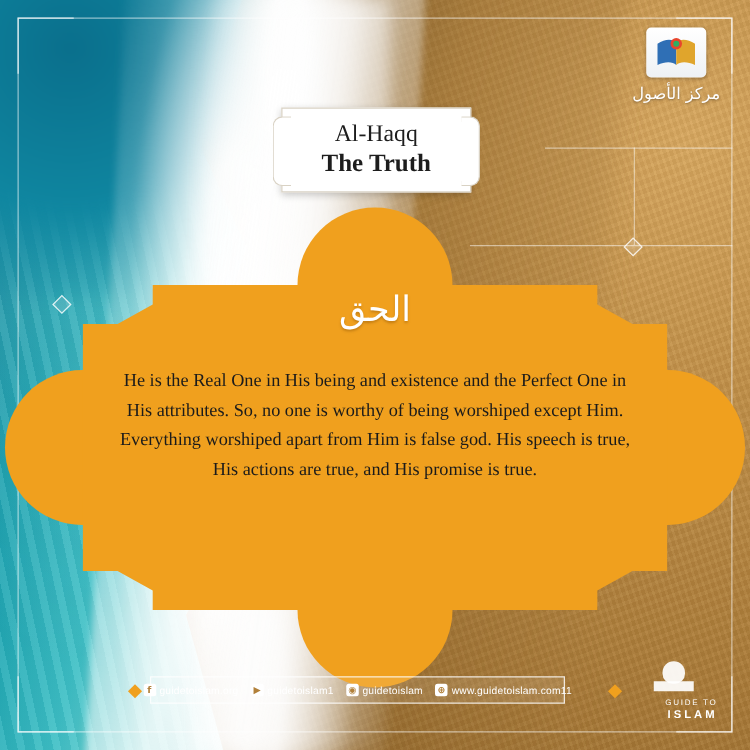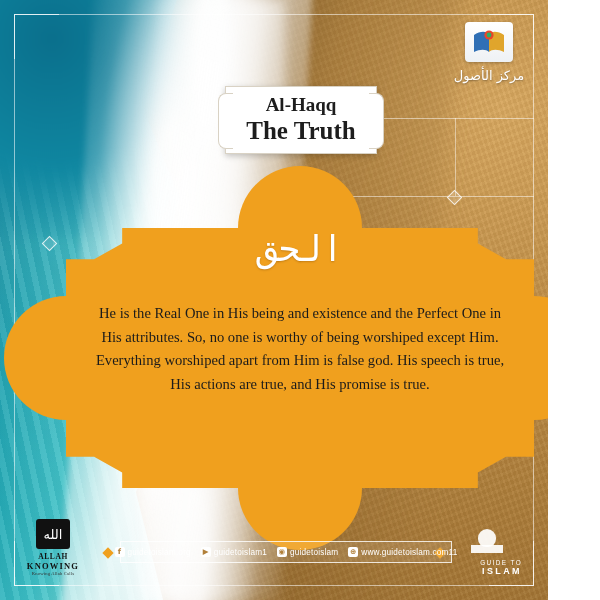--- a/index.html
+++ b/index.html
@@ -8,21 +8,21 @@
     background: #ffffff;
   }
   body {
     width: 600px;
     height: 600px;
     font-family: "Liberation Serif", serif;
     overflow: hidden;
   }
   #card {
     position: relative;
-    width: 548px;
+    width: 600px;
     height: 600px;
     overflow: hidden;
     background: #0f7f96;
   }
 
   
   .bg-sand {
     position: absolute;
     inset: 0;
     background:
@@ -193,22 +193,22 @@
     content: "";
     position: absolute;
     top: 6px;
     width: 14px;
     height: 54px;
     background: #ffffff;
     border: 1px solid #d9d2c4;
   }
   .plaque::before { left: -8px; border-right: none; border-radius: 8px 0 0 8px; }
   .plaque::after  { right: -8px; border-left: none; border-radius: 0 8px 8px 0; }
-  .plaque-name { font-size: 19px; font-weight: bold; position: relative; z-index: 2; }
-  .plaque-meaning { font-size: 25px; font-weight: bold; position: relative; z-index: 2; }
+  .plaque-name { font-size: 19px; font-weight: normal; position: relative; z-index: 2; }
+  .plaque-meaning { font-size: 20px; font-weight: bold; position: relative; z-index: 2; }
 
   
   .panel-wrap {
     position: absolute;
     left: 66px;
     top: 228px;
     width: 468px;
     height: 260px;
   }
   .panel {
@@ -239,22 +239,22 @@
   .panel-content {
     position: absolute;
     inset: 0;
     display: flex;
     flex-direction: column;
     align-items: center;
     justify-content: flex-start;
     padding-top: 8px;
   }
   .calligraphy {
-    font-family: Liberation Mono, monospace;
-    font-size: 36px;
+    font-family: Liberation Sans, sans-serif;
+    font-size: 28px;
     color: #ffffff;
     line-height: 1;
     text-shadow: 0 1px 2px rgba(120,70,0,0.35);
     margin-top: -2px;
   }
   .quote {
     margin: 32px 26px 0 26px;
     text-align: center;
     color: #1b1b1b;
     font-size: 14.6px;
@@ -403,26 +403,20 @@
     <div class="panel-lobe lobe-bottom"></div>
     <div class="panel-lobe lobe-left"></div>
     <div class="panel-lobe lobe-right"></div>
     <div class="panel"></div>
     <div class="panel-content">
       <div class="calligraphy">الحق</div>
       <div class="quote">He is the Real One in His being and existence and the Perfect One in His attributes. So, no one is worthy of being worshiped except Him. Everything worshiped apart from Him is false god. His speech is true, His actions are true, and His promise is true.</div>
     </div>
   </div>
 
-  <div class="bottom-logo-left">
-    <div class="knowing-badge">الله</div>
-    <div class="knowing-t1">ALLAH</div>
-    <div class="knowing-t2">KNOWING</div>
-    <div class="knowing-t3">Knowing Allah Calls</div>
-  </div>
 
   <div class="bar-diamond bd-left"></div>
   <div class="bar-diamond bd-right"></div>
   <div class="social-bar">
     <div class="social-item">
       <span class="si-glyph">f</span>
       <span>guidetoislam.org</span>
     </div>
     <div class="social-item">
       <span class="si-glyph">▶</span>

